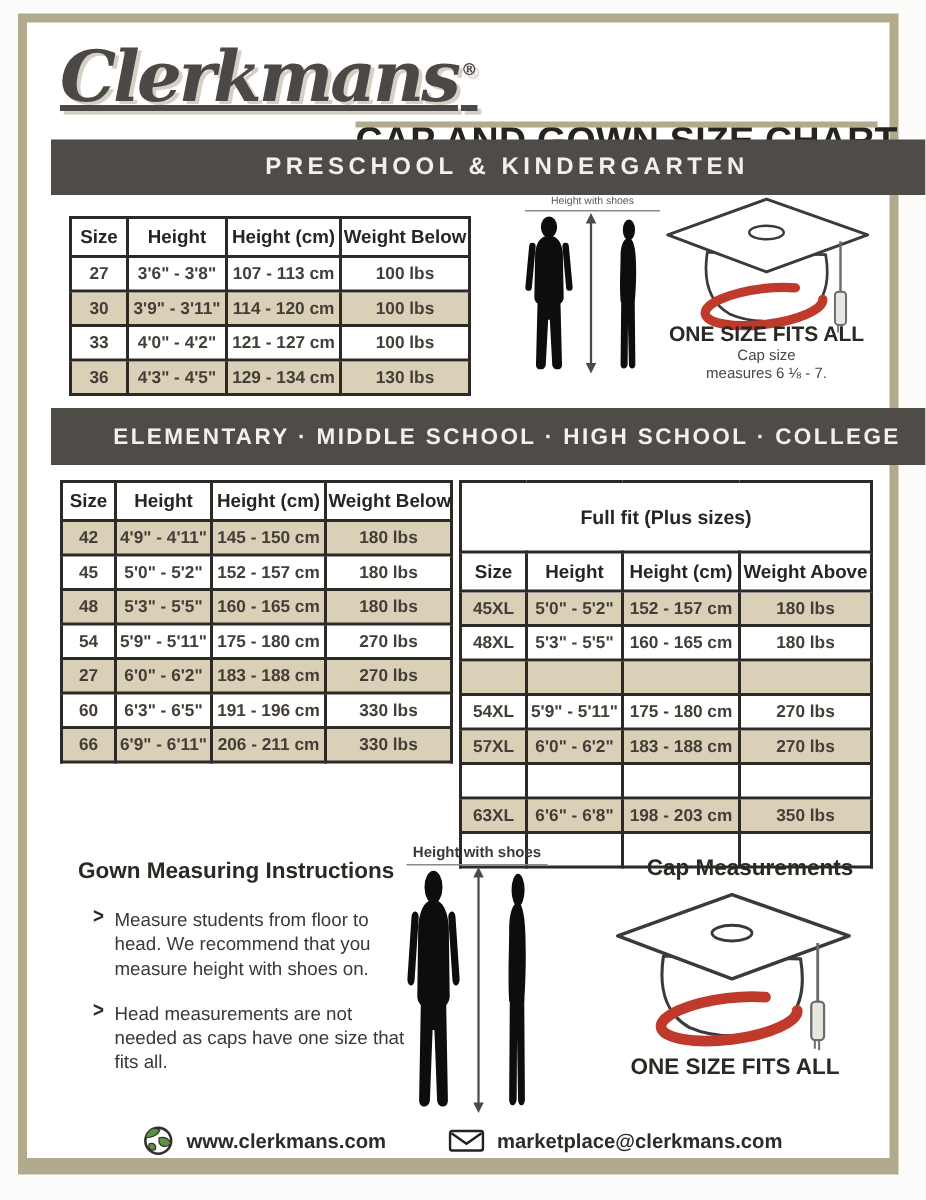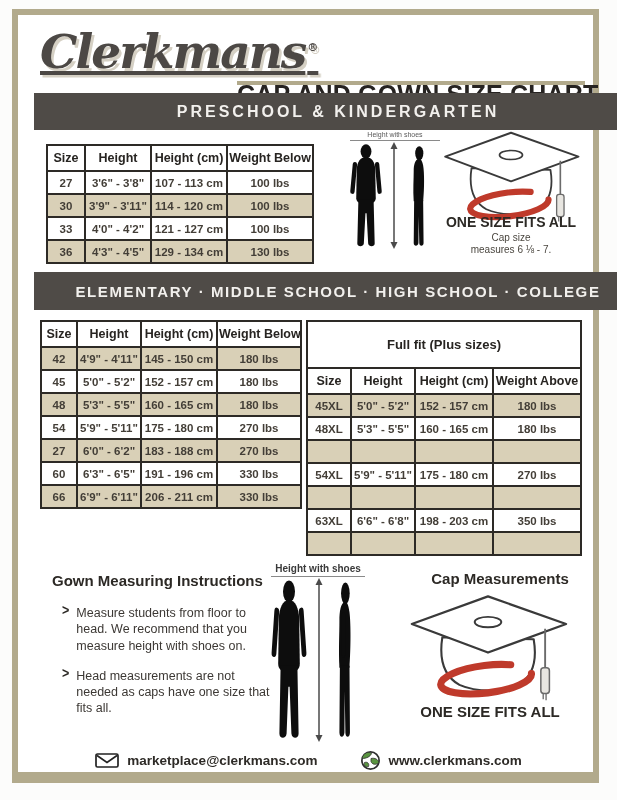--- a/index.html
+++ b/index.html
@@ -282,20 +282,26 @@
             <td></td>
             <td></td>
           </tr>
           <tr>
             <td>54XL</td>
             <td>5'9" - 5'11"</td>
             <td>175 - 180 cm</td>
             <td>270 lbs</td>
           </tr>
           <tr>
+            <td>57XL</td>
+            <td>6'0" - 6'2"</td>
+            <td>183 - 188 cm</td>
+            <td>270 lbs</td>
+          </tr>
+          <tr>
             <td></td>
             <td></td>
             <td></td>
             <td></td>
           </tr>
           <tr>
             <td>63XL</td>
             <td>6'6" - 6'8"</td>
             <td>198 - 203 cm</td>
             <td>350 lbs</td>
@@ -341,35 +347,35 @@
   </div>
 
   <div class="capm-title">Cap Measurements</div>
   <svg class="cap2" width="172" height="119" viewBox="0 0 180 125">
     <use href="#grad-cap"></use>
   </svg>
   <div class="onesize2">ONE SIZE FITS ALL</div>
 
   <div class="footer">
     <div class="footer-item">
-      <svg width="24" height="17">
-        <rect x="1" y="2" width="22" height="13" rx="1.5" fill="#fff" stroke="#222" stroke-width="1.7"></rect>
-        <path d="M2 3.5 L12 10.5 L22 3.5" fill="none" stroke="#222" stroke-width="1.7"></path>
-      </svg>
-      <span>marketplace@clerkmans.com</span>
-    </div>
-    <div class="footer-item">
       <svg width="21" height="21">
         <clipPath id="gclip">
             <circle cx="10.5" cy="10.5" r="8.6"></circle>
           </clipPath>
         <circle cx="10.5" cy="10.5" r="8.6" fill="#fff" stroke="#2f2f2f" stroke-width="1.7"></circle>
         <g clip-path="url(#gclip)" fill="#5a9440" stroke="#2f2f2f" stroke-width="0.8">
           <path d="M2 5 C5 1.5 9 1.5 11.5 3.5 C10.5 6.5 6.5 8.5 2 8.5 Z"></path>
           <path d="M11 8.5 C15 7.5 18 9.5 19 12.5 C16 15.5 12 14.5 11 11.5 Z"></path>
           <path d="M4.5 12.5 C7.5 11.5 9.5 13.5 8.5 16.5 C5.5 17.5 3.5 15.5 4.5 12.5 Z"></path>
         </g>
       </svg>
       <span>www.clerkmans.com</span>
     </div>
+    <div class="footer-item">
+      <svg width="24" height="17">
+        <rect x="1" y="2" width="22" height="13" rx="1.5" fill="#fff" stroke="#222" stroke-width="1.7"></rect>
+        <path d="M2 3.5 L12 10.5 L22 3.5" fill="none" stroke="#222" stroke-width="1.7"></path>
+      </svg>
+      <span>marketplace@clerkmans.com</span>
+    </div>
   </div>
 
 </div>
 
 </body></html>

